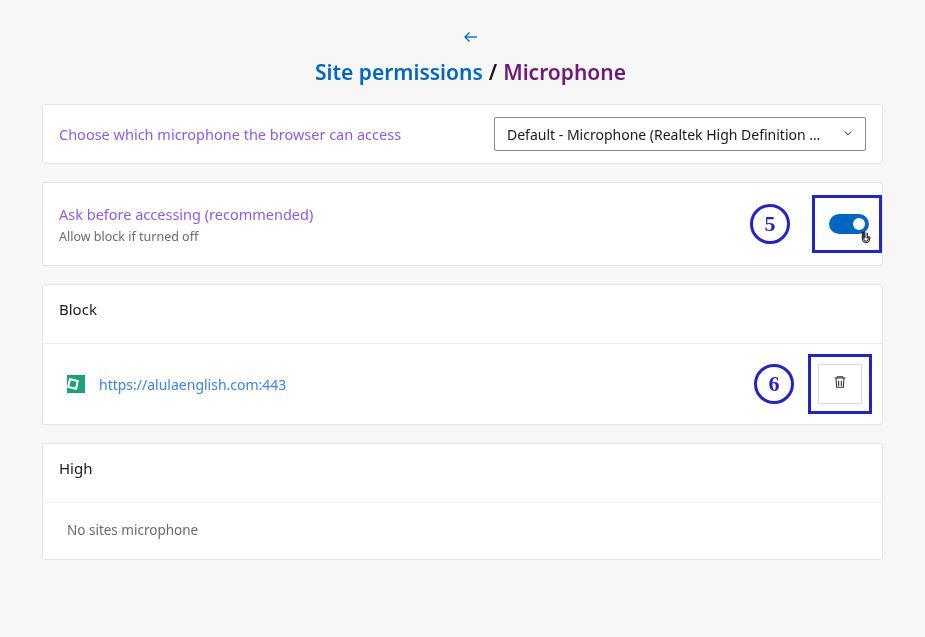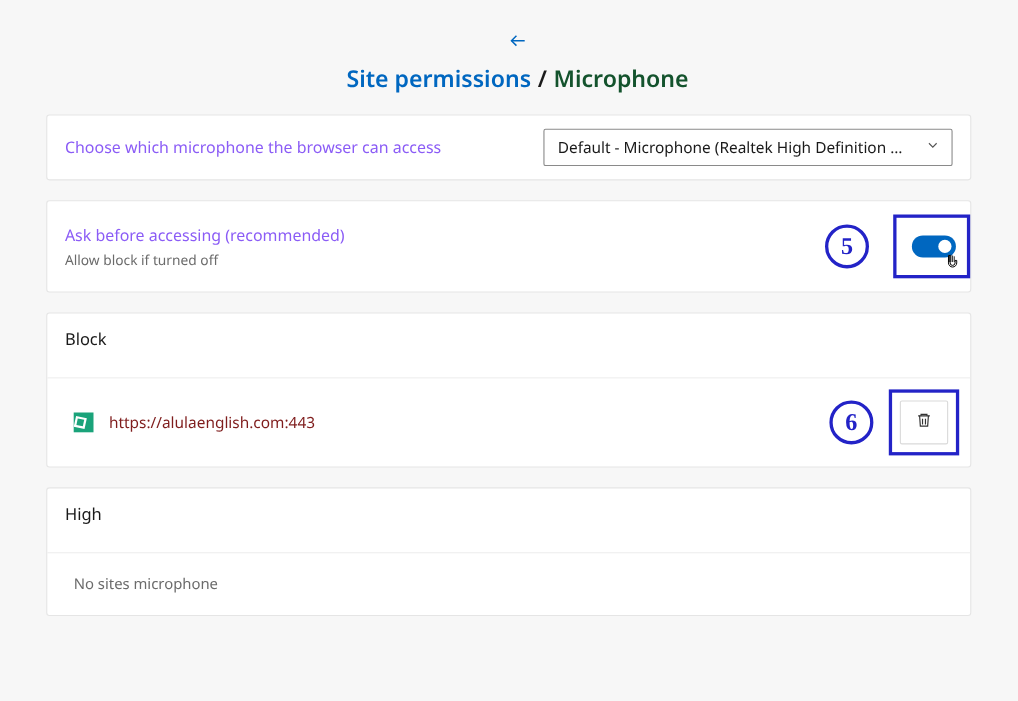--- a/index.html
+++ b/index.html
@@ -29,21 +29,21 @@
   }
   .breadcrumb {
     font-size: 21px;
     font-weight: 600;
     display: flex;
     gap: 6px;
     align-items: baseline;
   }
   .breadcrumb .link { color: #0067c0; }
   .breadcrumb .sep { color: #1a1a1a; font-weight: 600; }
-  .breadcrumb .current { color: #14532d; }
+  .breadcrumb .current { color: #701a75; }
   .content {
     padding: 0 42px 0 42px;
   }
   .card {
     background: #fff;
     border: 1px solid #e5e5e5;
     border-radius: 3px;
     margin-bottom: 18px;
   }
   .row {
@@ -150,21 +150,21 @@
     left: 1px; top: 4px;
   }
   .favicon::after {
     content: "";
     position: absolute;
     width: 6px; height: 6px;
     background: #1aa37a;
     transform: rotate(12deg);
     left: 3px; top: 6px;
   }
-  .site-url { font-size: 14px; color: #7f1d1d; flex: 1; }
+  .site-url { font-size: 14px; color: #3b82f6; flex: 1; }
   .site-actions {
     display: flex;
     align-items: center;
     gap: 14px;
     margin-left: auto;
   }
   .delete-highlight {
     border: 3px solid #2323c7;
     padding: 7px;
     display: flex;

